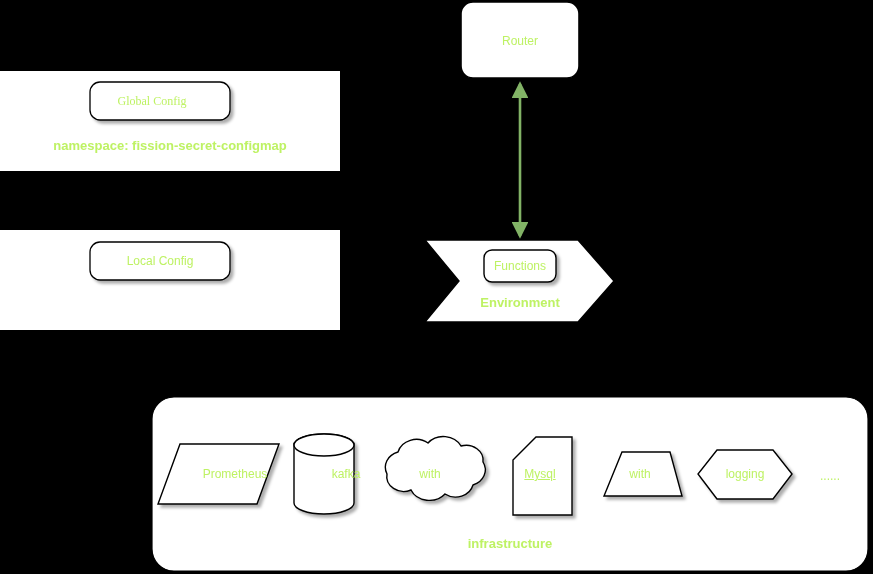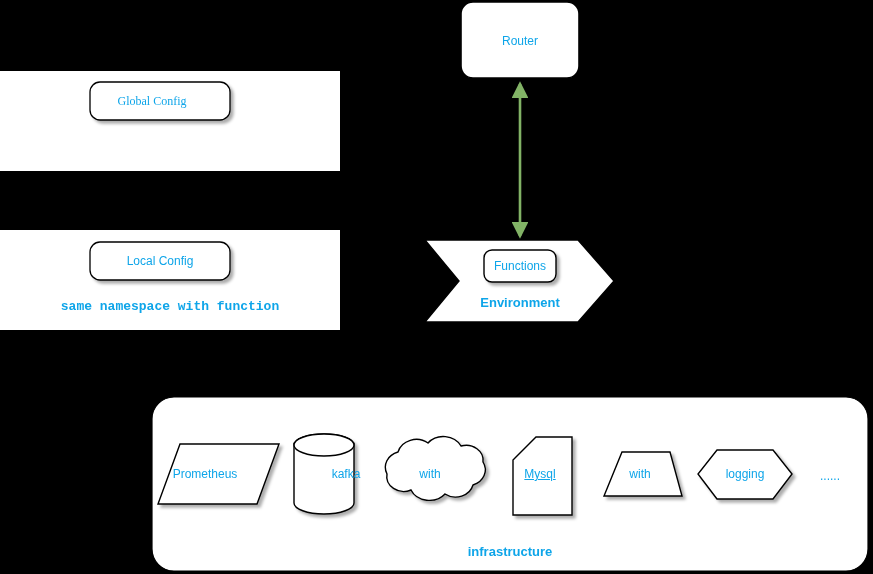--- a/index.html
+++ b/index.html
@@ -23,21 +23,21 @@
     position: absolute;
     left: 0;
     top: 0;
     width: 873px;
     height: 574px;
     overflow: visible;
   }
   .lbl {
     position: absolute;
     white-space: pre;
-    color: #0ea5e9;
+    color: #bef264;
     line-height: 1;
     pointer-events: none;
   }
   .lbl-sm {
     font-size: 12px;
     font-family: "Liberation Sans", sans-serif;
   }
   .lbl-bold {
     font-size: 13px;
     font-weight: bold;
@@ -147,30 +147,30 @@
     </g>
 
     <g>
       <path d="M717,450 L773,450 L792,474 L773,499 L717,499 L698,474 Z" fill="#ffffff" stroke="#000000" stroke-width="1.4" filter="url(#dropsh)"></path>
     </g>
   </svg>
 
   <div class="lbl lbl-sm ctr" style="left:520px; top:41px;">Router</div>
 
   <div class="lbl lbl-sm ctr" style="left:152px; top:101px;font-family:Liberation Serif, serif;">Global Config</div>
+  <div class="lbl lbl-bold ctr" style="left:170px; top:145px;">namespace: fission-secret-configmap</div>
 
   <div class="lbl lbl-sm ctr" style="left:160px; top:261px;">Local Config</div>
-  <div class="lbl lbl-mono-bold ctr" style="left:170px; top:306px;">same namespace with function</div>
 
   <div class="lbl lbl-sm ctr" style="left:520px; top:266px;">Functions</div>
   <div class="lbl lbl-bold ctr" style="left:520px; top:302px;">Environment</div>
 
-  <div class="lbl lbl-sm ctr" style="left:205px; top:474px;">Prometheus</div>
+  <div class="lbl lbl-sm ctr" style="left:235px; top:474px;">Prometheus</div>
   <div class="lbl lbl-sm ctr" style="left:324px; top:474px;padding-left:44px;">kafka</div>
   <div class="lbl lbl-sm ctr" style="left:430px; top:474px;">with</div>
   <div class="lbl lbl-sm ctr" style="left:540px; top:474px;text-decoration:underline;">Mysql</div>
   <div class="lbl lbl-sm ctr" style="left:640px; top:474px;">with</div>
   <div class="lbl lbl-sm ctr" style="left:745px; top:474px;">logging</div>
   <div class="lbl lbl-sm ctr" style="left:830px; top:476px;">......</div>
 
-  <div class="lbl lbl-bold ctr" style="left:510px; top:543px;margin-top:8px;">infrastructure</div>
+  <div class="lbl lbl-bold ctr" style="left:510px; top:543px;">infrastructure</div>
 
 </div>
 
 </body></html>

